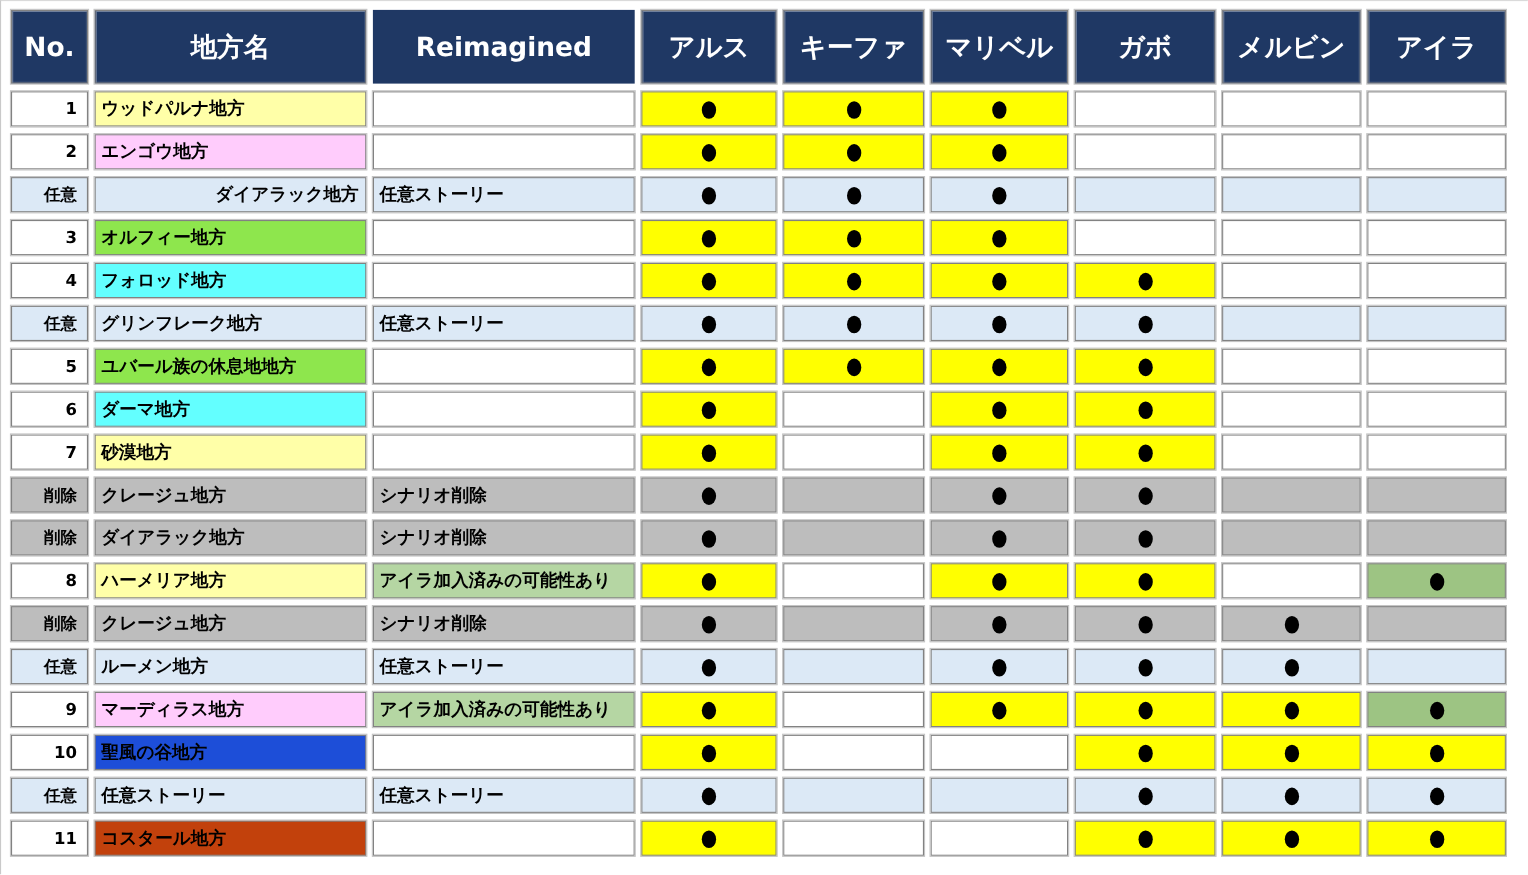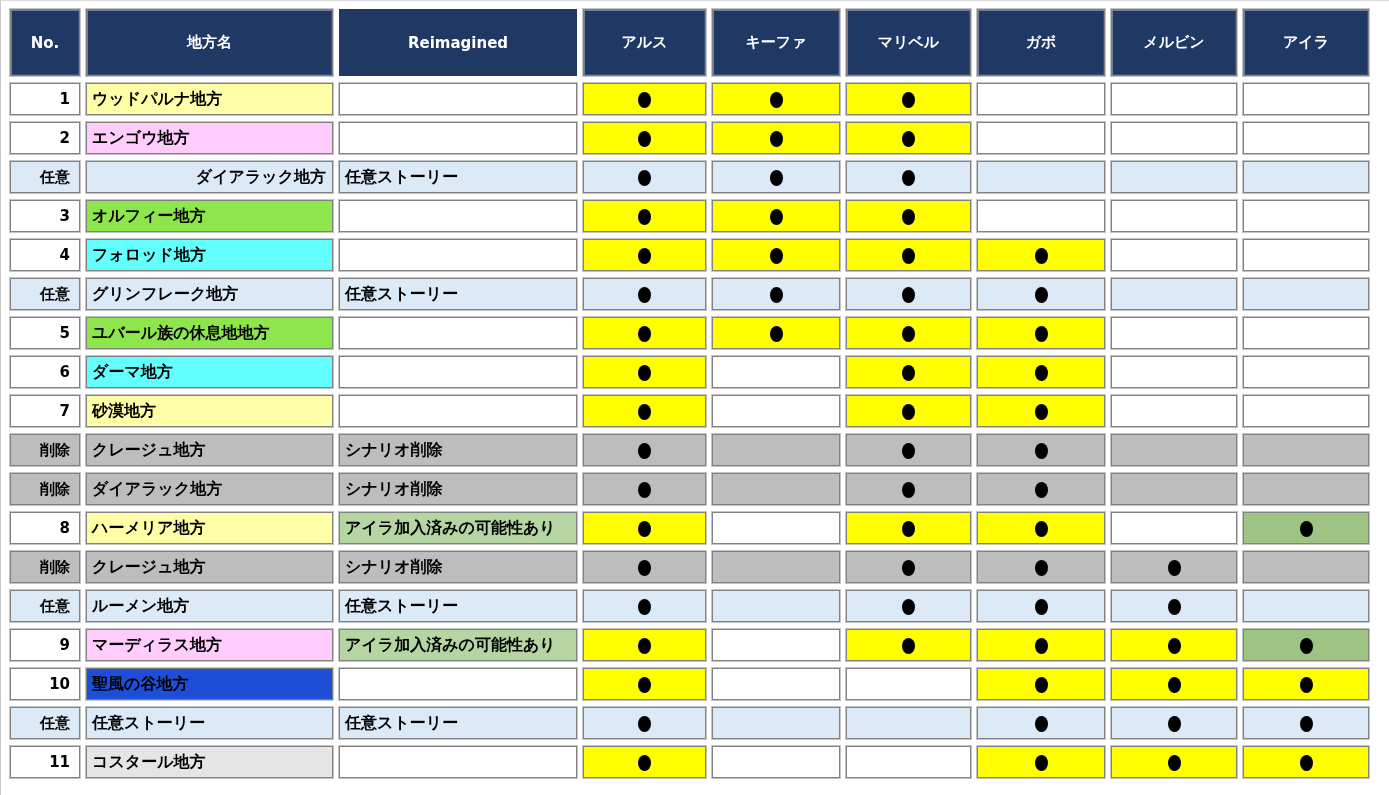--- a/index.html
+++ b/index.html
@@ -25,21 +25,21 @@
   }
   th,td{
     box-sizing:border-box;
     border:1px solid var(--border-dark);
     outline:1px solid var(--border-light);
     padding:0 6px;overflow:hidden;white-space:nowrap;
     font-weight:bold;
   }
   th{
     height:67px;background:var(--header-bg);color:var(--header-text);
-    font-size:15px;text-align:center;
+    font-size:24px;text-align:center;
     box-shadow:inset 1px 1px 0 rgba(255,255,255,0.28), inset 0 0 0 1px rgba(255,255,255,0.12);
   }
   th.plain{border-color:transparent;outline:none;box-shadow:none;}
   td{height:32px;font-size:16px;background:#fff;}
   td.num{text-align:right;padding-right:9px;font-size:15px;}
   td.name{text-align:left;padding-left:5px;}
   td.note{text-align:left;padding-left:5px;}
   td.dotcell{text-align:center;padding:0;}
   .dot{
     display:inline-block;width:13px;height:16px;border-radius:50%;
@@ -258,21 +258,21 @@
           <td class="note" style="background: rgb(220, 233, 246);">任意ストーリー</td>
           <td class="dotcell" style="background: rgb(220, 233, 246);"><span class="dot"></span></td>
           <td class="dotcell" style="background: rgb(220, 233, 246);"></td>
           <td class="dotcell" style="background: rgb(220, 233, 246);"></td>
           <td class="dotcell" style="background: rgb(220, 233, 246);"><span class="dot"></span></td>
           <td class="dotcell" style="background: rgb(220, 233, 246);"><span class="dot"></span></td>
           <td class="dotcell" style="background: rgb(220, 233, 246);"><span class="dot"></span></td>
         </tr>
         <tr>
           <td class="num" style="background: rgb(255, 255, 255);">11</td>
-          <td class="name" style="background: #e5e5e5;">コスタール地方</td>
+          <td class="name" style="background: #c2410c;">コスタール地方</td>
           <td class="note" style="background: rgb(255, 255, 255);"></td>
           <td class="dotcell" style="background: rgb(255, 255, 0);"><span class="dot"></span></td>
           <td class="dotcell" style="background: rgb(255, 255, 255);"></td>
           <td class="dotcell" style="background: rgb(255, 255, 255);"></td>
           <td class="dotcell" style="background: rgb(255, 255, 0);"><span class="dot"></span></td>
           <td class="dotcell" style="background: rgb(255, 255, 0);"><span class="dot"></span></td>
           <td class="dotcell" style="background: rgb(255, 255, 0);"><span class="dot"></span></td>
         </tr>
       </tbody>
   </table>

